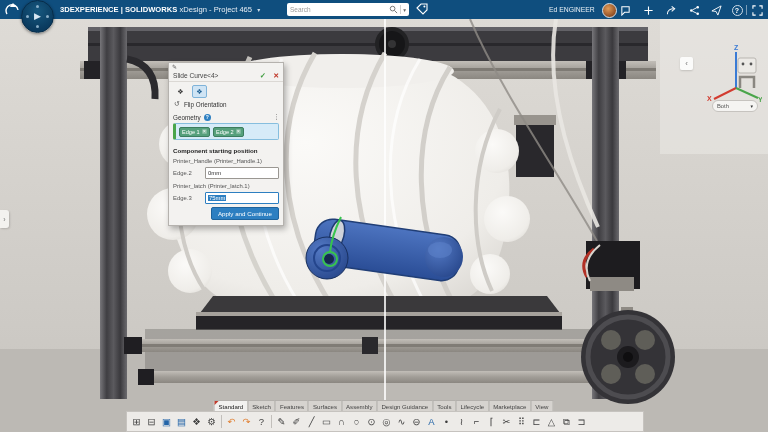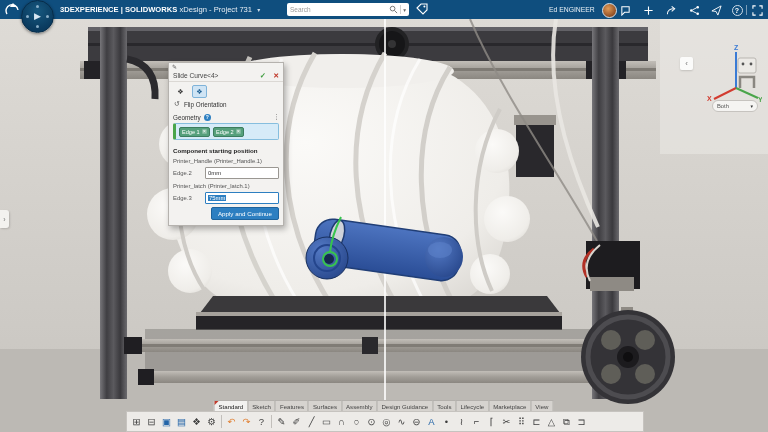--- a/index.html
+++ b/index.html
@@ -247,21 +247,21 @@
   </svg>
   <div class="compass">
     <span class="play">▶</span>
     <span class="qd n"></span>
     <span class="qd s"></span>
     <span class="qd w"></span>
     <span class="qd e"></span>
   </div>
   <div class="brand">
     <span class="b">3DEXPERIENCE | SOLIDWORKS</span>
-    <span>xDesign - Project 731</span>
+    <span>xDesign - Project 465</span>
     <span class="caret">▾</span>
   </div>
   <div class="search">
     <input placeholder="Search" style="">
     <svg width="9" height="9" viewBox="0 0 10 10">
       <circle cx="4" cy="4" r="2.6" fill="none" stroke="#777" stroke-width="1.1"></circle>
       <line x1="6" y1="6" x2="9" y2="9" stroke="#777" stroke-width="1.1"></line>
     </svg>
     <span class="sdiv"></span>
     <span class="scaret">▾</span>

